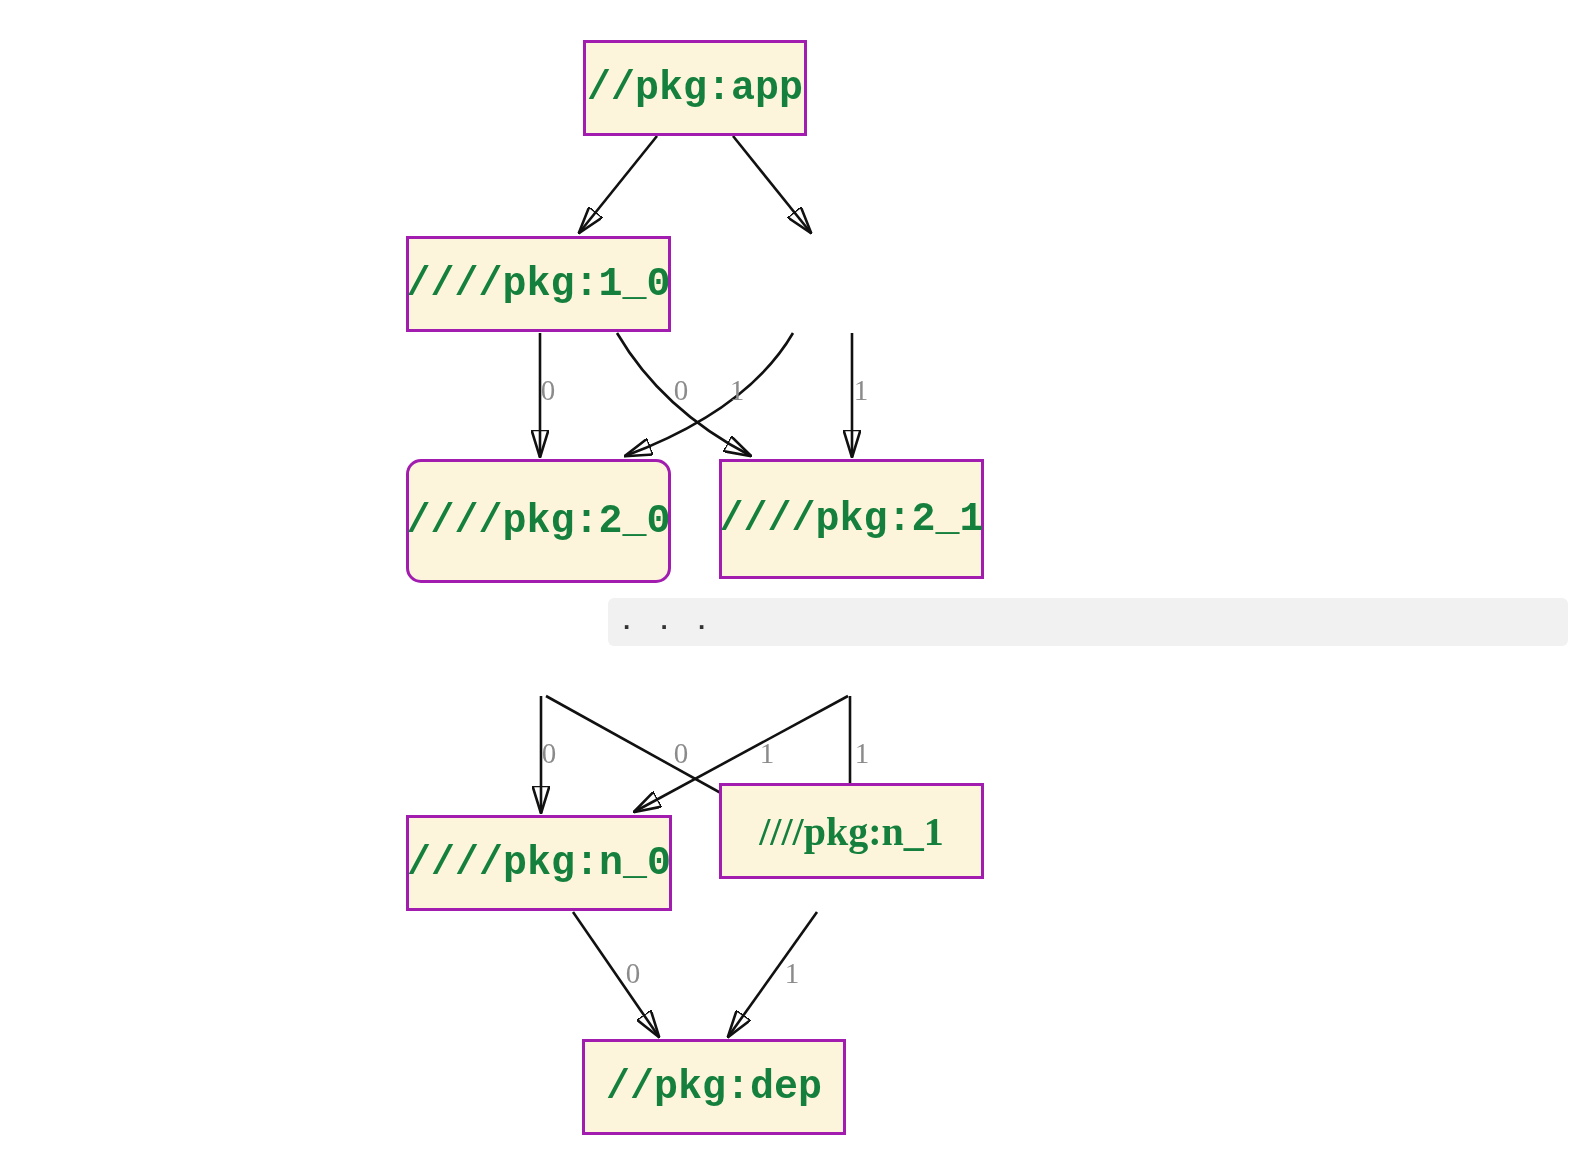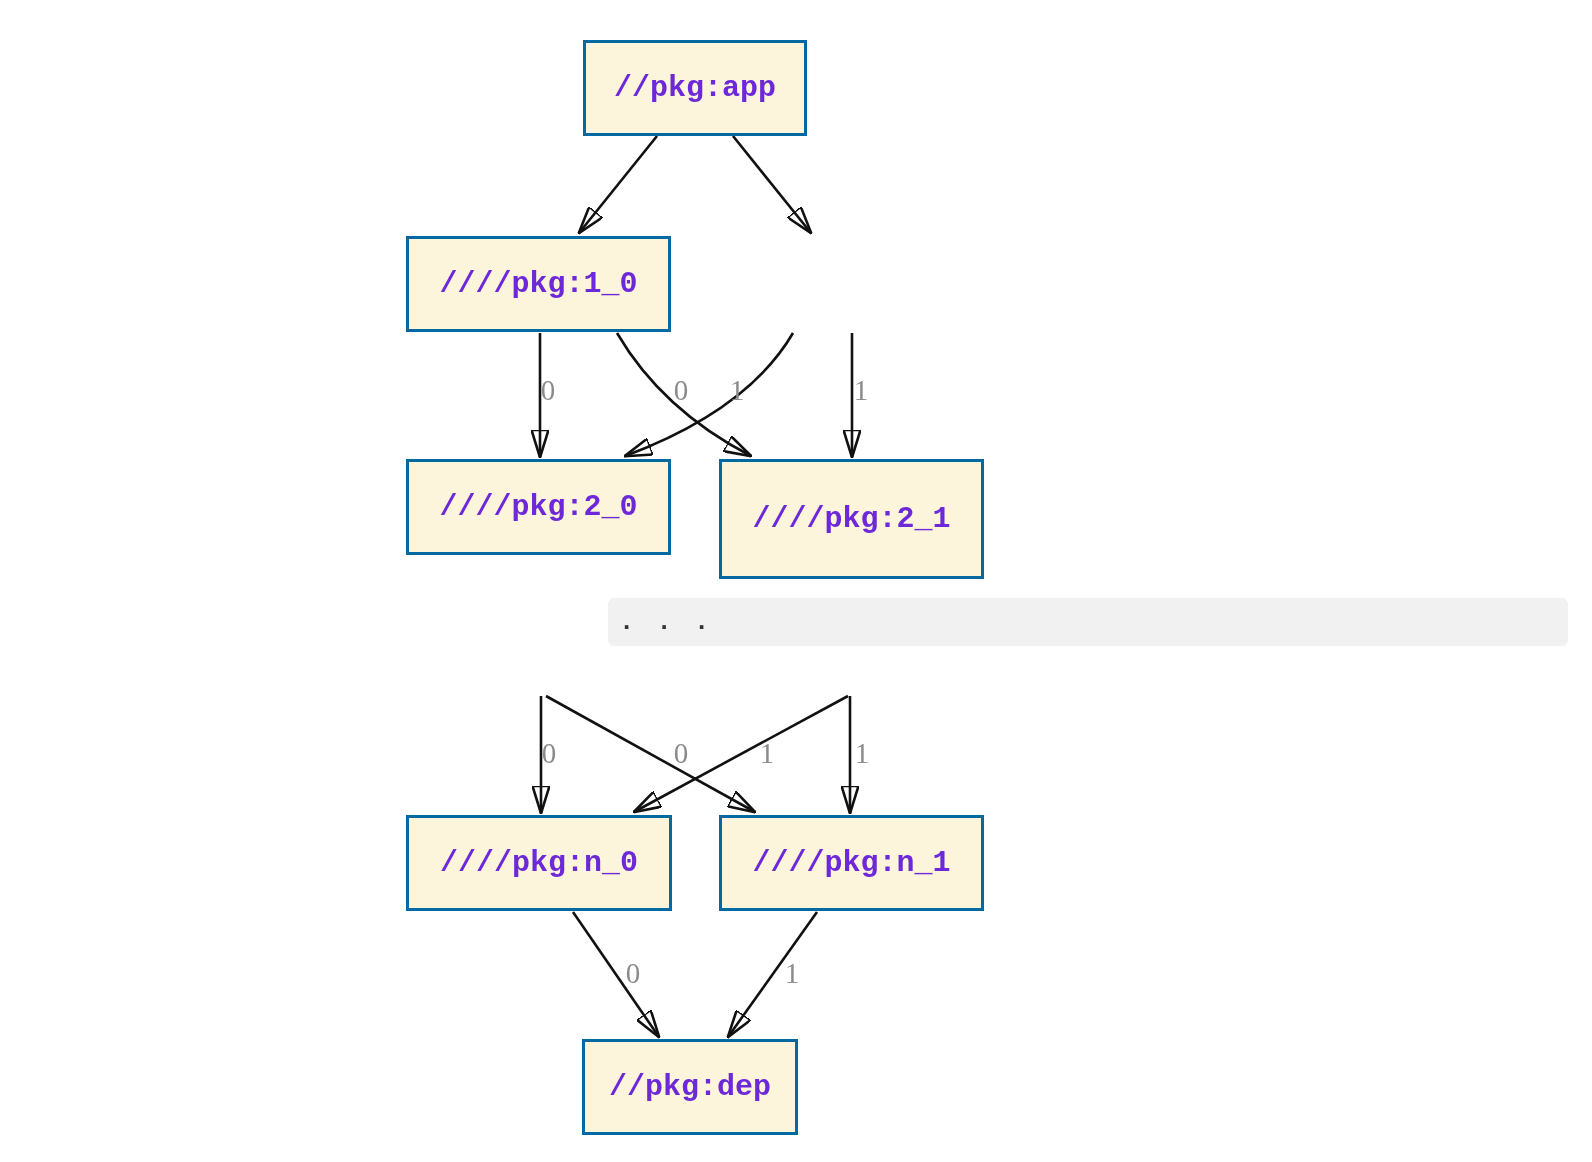--- a/index.html
+++ b/index.html
@@ -23,29 +23,29 @@
   }
   #edge-layer path {
     fill: none;
     stroke: #111111;
     stroke-width: 2.6px;
   }
   .node {
     position: absolute;
     box-sizing: border-box;
     background: #fcf5dc;
-    border: 3px solid #0369a1;
+    border: 3px solid #a21caf;
     display: flex;
     align-items: center;
     justify-content: center;
     font-family: "Liberation Mono", "DejaVu Sans Mono", monospace;
     font-weight: bold;
-    font-size: 30px;
+    font-size: 40px;
     letter-spacing: 0px;
-    color: #6d28d9;
+    color: #15803d;
     white-space: nowrap;
   }
   .elabel {
     position: absolute;
     transform: translate(-50%, -52%);
     font-family: "Liberation Serif", "DejaVu Serif", serif;
     font-size: 29px;
     color: #8b8b8b;
     line-height: 1;
   }
@@ -89,25 +89,25 @@
     <path marker-end="url(#arrow)" d="M541,696 L541,813"></path>
     <path marker-end="url(#arrow)" d="M546,696 L755,812"></path>
     <path marker-end="url(#arrow)" d="M848,696 L634,812"></path>
     <path marker-end="url(#arrow)" d="M850,696 L850,813"></path>
     <path marker-end="url(#arrow)" d="M573,912 L659,1037"></path>
     <path marker-end="url(#arrow)" d="M817,912 L728,1037"></path>
   </svg>
 
   <div class="node" style="left:583px; top:40px;  width:224px; height:96px;">//pkg:app</div>
   <div class="node" style="left:406px; top:236px; width:265px; height:96px;">////pkg:1_0</div>
-  <div class="node" style="left:406px; top:459px; width:265px; height:96px;">////pkg:2_0</div>
+  <div class="node" style="left:406px; top:459px; width:265px; height:124px;border-radius:15px;">////pkg:2_0</div>
   <div class="node" style="left:719px; top:459px; width:265px; height:120px;">////pkg:2_1</div>
   <div class="node" style="left:406px; top:815px; width:266px; height:96px;">////pkg:n_0</div>
-  <div class="node" style="left:719px; top:815px; width:265px; height:96px;">////pkg:n_1</div>
-  <div class="node" style="left:582px; top:1039px; width:216px; height:96px;">//pkg:dep</div>
+  <div class="node" style="left:719px; top:783px; width:265px; height:96px;font-family:Liberation Serif, serif;">////pkg:n_1</div>
+  <div class="node" style="left:582px; top:1039px; width:264px; height:96px;">//pkg:dep</div>
 
   <div id="ellipsis-band">
     <span>. . .</span>
   </div>
 
   <span class="elabel" style="left:548px; top:391px;">0</span>
   <span class="elabel" style="left:681px; top:391px;">0</span>
   <span class="elabel" style="left:737px; top:391px;">1</span>
   <span class="elabel" style="left:861px; top:391px;">1</span>
 

